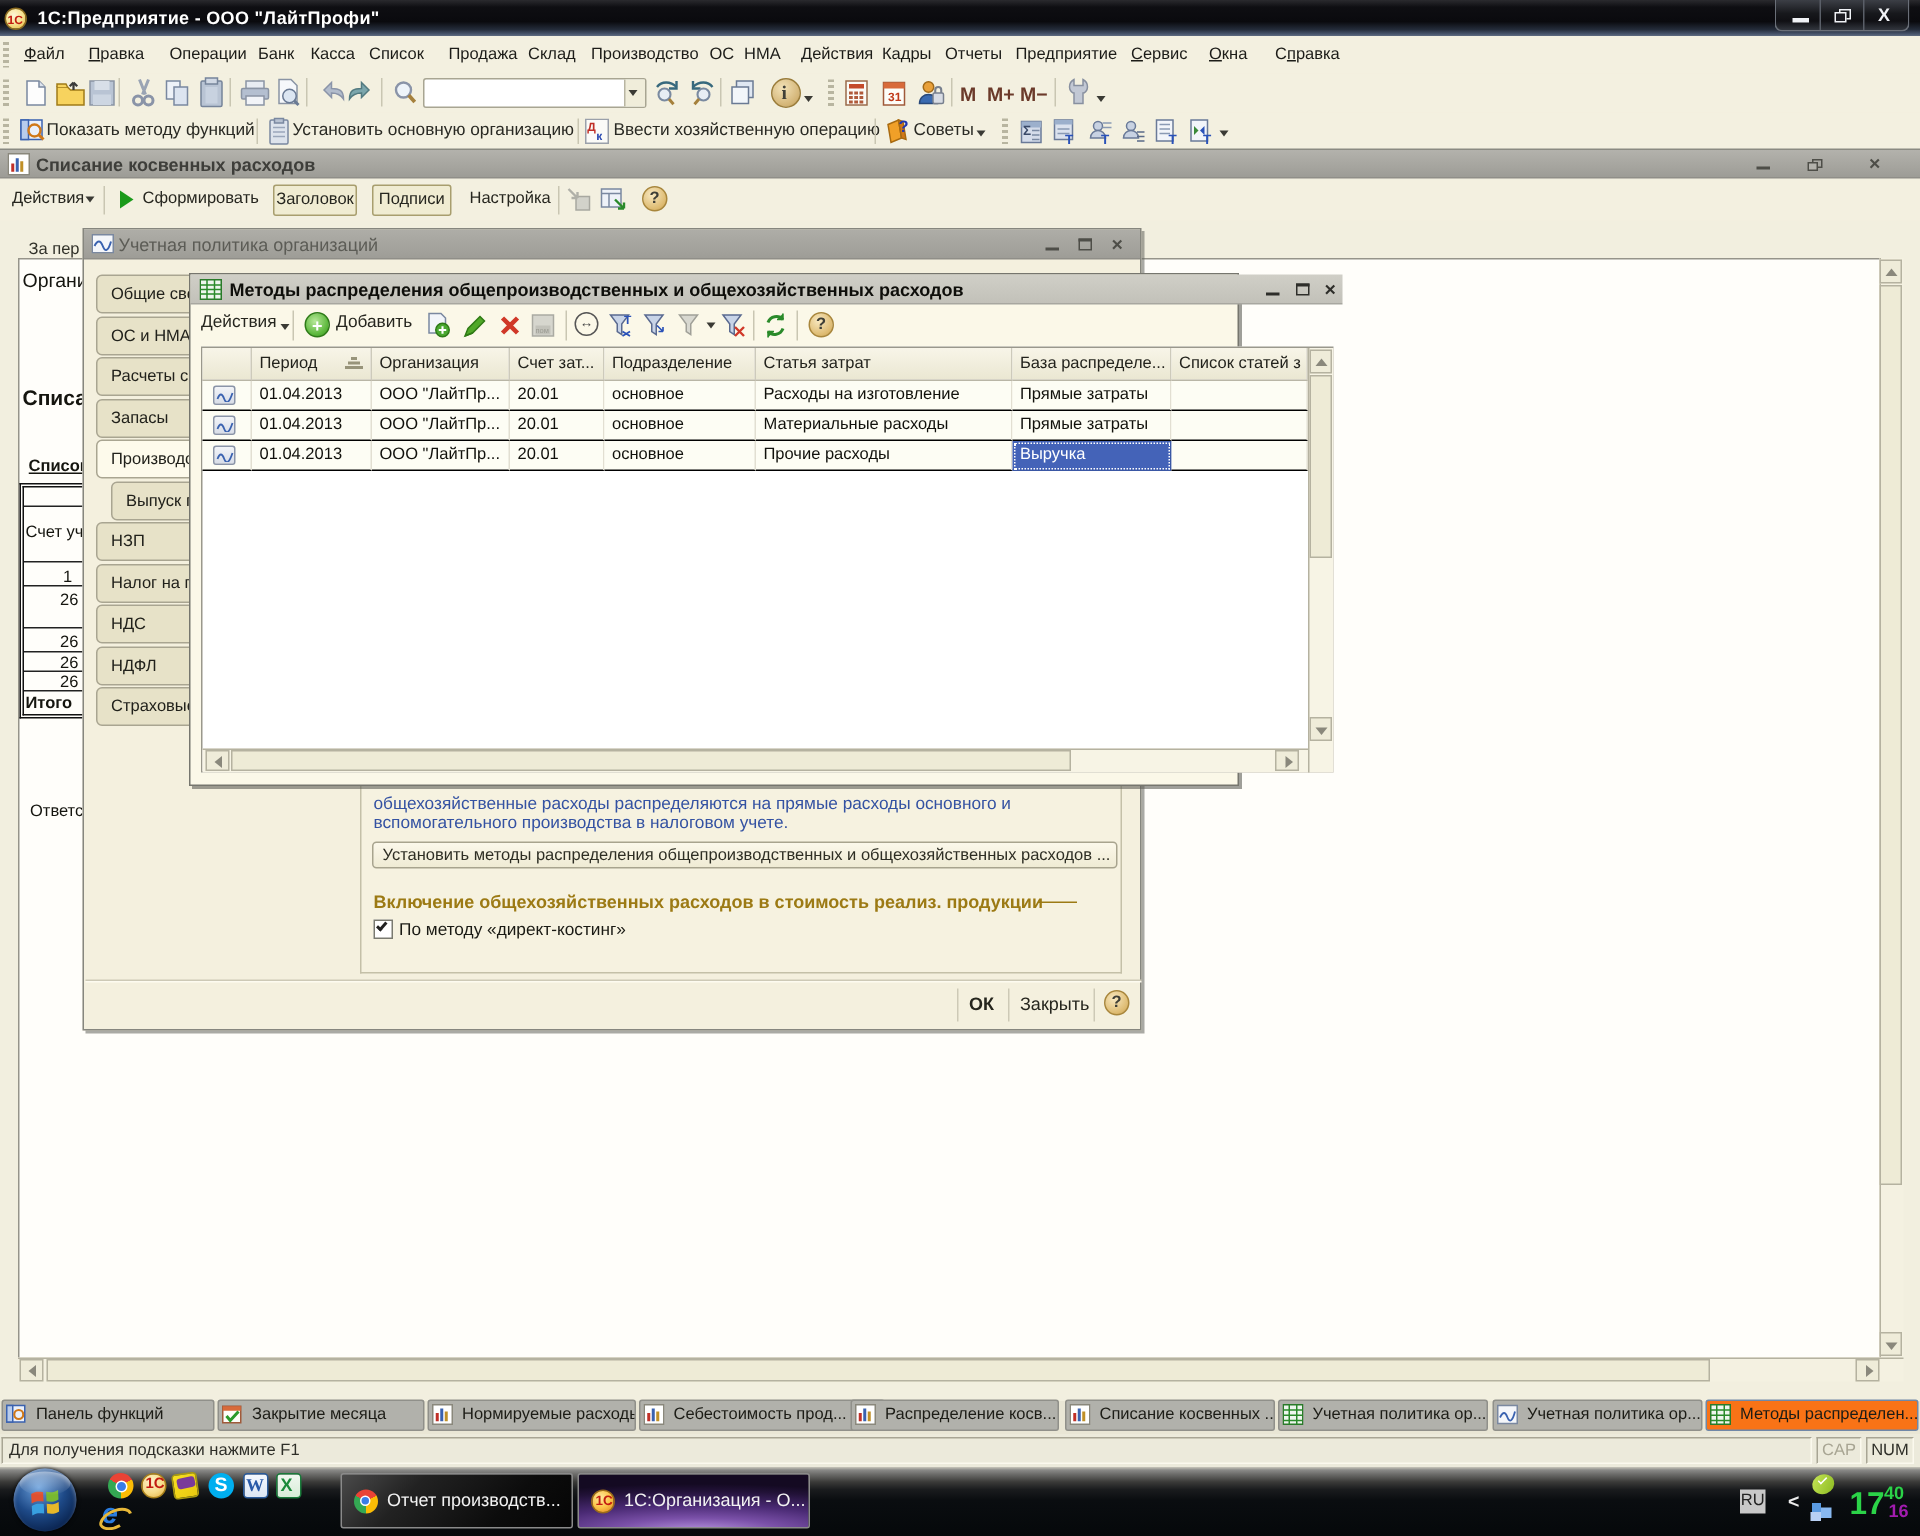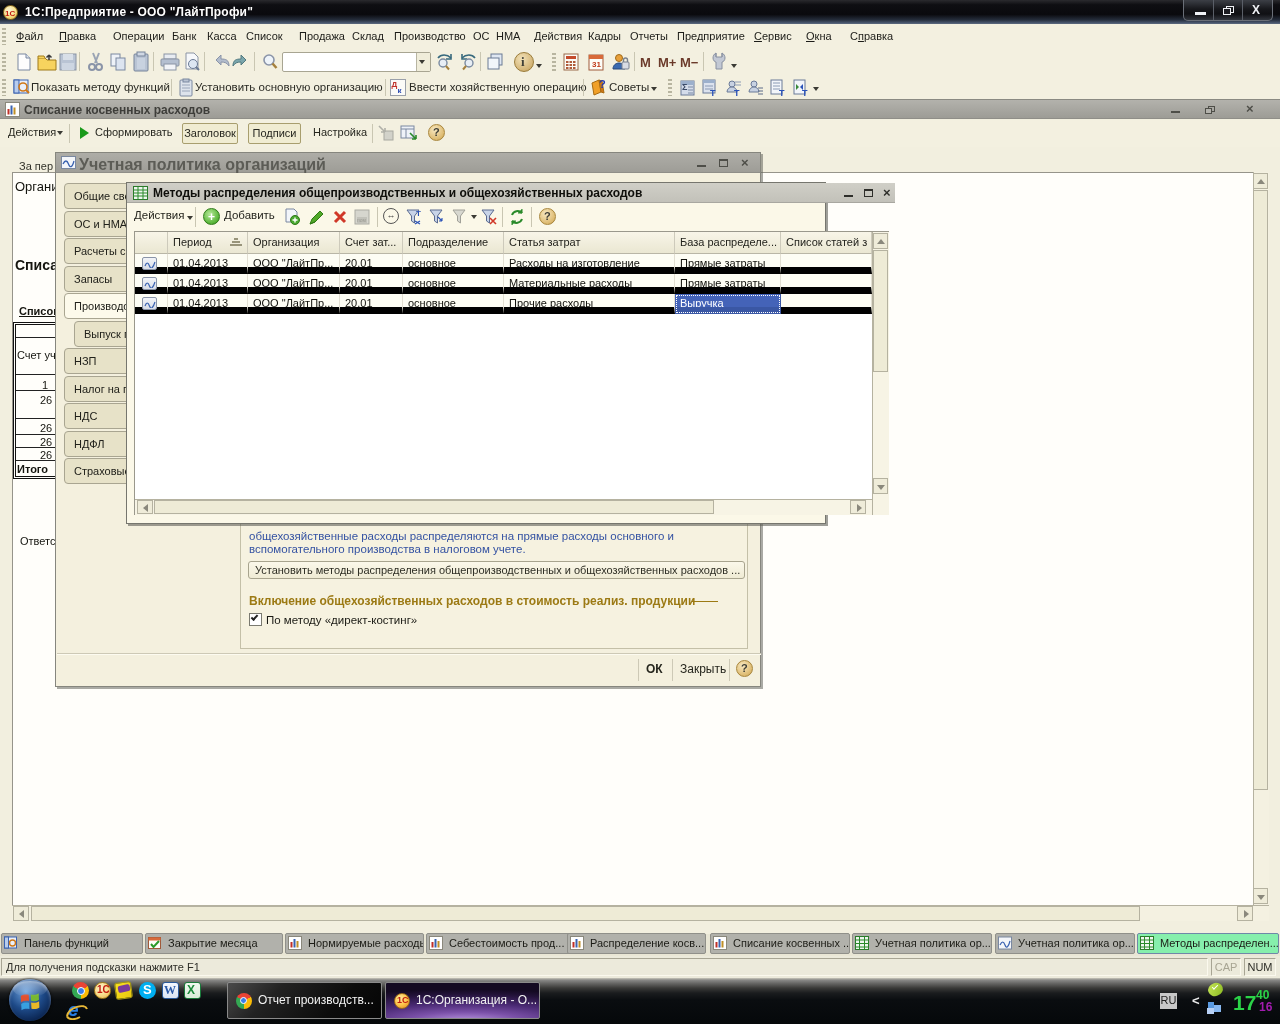--- a/index.html
+++ b/index.html
@@ -40,40 +40,40 @@
 .sbh{position:absolute;background:#f4f1e1;border-top:1px solid #b5b2a0}
 .sbbtn{position:absolute;background:#efecd9;border:1px solid #b5b2a0}
 .tri-u{width:0;height:0;border-left:4px solid transparent;border-right:4px solid transparent;border-bottom:5px solid #8a887c;position:absolute}
 .tri-d{width:0;height:0;border-left:4px solid transparent;border-right:4px solid transparent;border-top:5px solid #8a887c;position:absolute}
 .tri-l{width:0;height:0;border-top:4px solid transparent;border-bottom:4px solid transparent;border-right:5px solid #8a887c;position:absolute}
 .tri-r{width:0;height:0;border-top:4px solid transparent;border-bottom:4px solid transparent;border-left:5px solid #8a887c;position:absolute}
 .sbthumb{position:absolute;background:#eeebd6;border:1px solid #b5b2a0}
 
 #uw{left:55px;top:152px;width:706px;height:535px;background:#f4f0de;border:1px solid #86867e;box-shadow:2px 2px 0 rgba(100,100,92,.55)}
 #uw-title{position:absolute;left:0;top:0;width:704px;height:20px;background:linear-gradient(180deg,#aeada7,#9e9d97);border-bottom:1px solid #8f8e88}
-#uw-title .txt{position:absolute;left:23px;top:3px;font-weight:bold;font-size:16px;color:#5c5c56}
+#uw-title .txt{position:absolute;left:23px;top:3px;font-weight:normal;font-size:12px;color:#5c5c56}
 .wbtn{position:absolute;top:4px;color:#4e4e48;font-weight:bold;font-size:12px}
 .tab{position:absolute;left:8px;width:72px;height:26px;background:#e7e2c8;border:1px solid #a9a591;border-radius:4px;font-size:11px;color:#21211b;line-height:24px;padding-left:9px;overflow:hidden;white-space:nowrap}
 .tabsel{background:#fdfaeb}
 
 #gb{position:absolute;left:184px;top:240px;width:508px;height:256px;border:1px solid #c4c0a8;border-top:none;background:#f6f2e0}
 
 #mw{left:126px;top:182px;width:700px;height:342px;background:#fbf8e8;border:1px solid #76766e;box-shadow:2px 2px 0 rgba(95,95,88,.6)}
 #mw-title{position:absolute;left:0;top:0;width:768px;height:20px;background:linear-gradient(180deg,#d0cfc7,#c2c1b9);border-bottom:1px solid #a8a7a0}
 #mw-title .txt{position:absolute;left:26px;top:3px;font-weight:bold;font-size:12px;color:#0e0e0a}
 #mw-tb{position:absolute;left:0;top:21px;width:768px;height:26px}
 #mtable{position:absolute;left:7px;top:48px;width:755px;height:284px;background:#fff;border:1px solid #9a988c}
 .hcell{position:absolute;top:0;height:22px;background:linear-gradient(180deg,#f8f5e8,#eae7d2);border-right:1px solid #cdcabb;border-bottom:1px solid #b9b6a6;font-size:11px;color:#23231d;line-height:21px;padding-left:5px;overflow:hidden;white-space:nowrap}
-.tcell{position:absolute;height:20px;font-size:11px;color:#11110c;line-height:19px;padding-left:5px;border-right:1px solid #e2dfd2;border-bottom:7px solid #000000;overflow:hidden;white-space:nowrap;background:#fdfdf4}
+.tcell{position:absolute;height:20px;font-size:11px;color:#11110c;line-height:19px;padding-left:5px;border-right:1px solid #e2dfd2;border-bottom:1px solid #000000;overflow:hidden;white-space:nowrap;background:#fdfdf4}
 .wavic{position:absolute;width:15px;height:13px;background:linear-gradient(180deg,#f2f4f8,#d8dde8);border:1px solid #8a94a8;border-radius:2px}
 .wavic svg{position:absolute;left:1px;top:2px}
 
 #tabsbar{left:0;top:934px;width:1280px;height:22px;background:#e9e6d5}
 .wtab{position:absolute;top:933px;height:21px;background:#b1b1ab;border:1px solid #90908a;border-radius:2px;font-size:11px;color:#1c1c16;line-height:18px;padding-left:22px;overflow:hidden;white-space:nowrap}
-.wtabsel{background:#86efac;border-color:#7088a8}
+.wtabsel{background:#f97316;border-color:#7088a8}
 #statusbar{left:0;top:956px;width:1280px;height:22px;background:#eceadb}
 .sunken{position:absolute;border:1px solid;border-color:#a8a594 #fbf9ee #fbf9ee #a8a594;font-size:11px;color:#2e2e28}
 
 #taskbar{left:0;top:978px;width:1280px;height:46px;background:linear-gradient(180deg,#c8c6ba 0,#8a8a88 2px,#6a6a68 5px,#3a3a38 10px,#1a1c1e 15px,#0a0d10 22px,#05080a 100%)}
 .qico{position:absolute;width:17px;height:17px;border-radius:3px}
 .taskbtn{position:absolute;top:982px;height:37px;border-radius:2px;border:1px solid #8a8a8a;color:#f2f2f2;font-size:12px;white-space:nowrap}
 .clockd{position:absolute;color:#2bd348;font-weight:bold}
 </style></head>
 <body>
 

